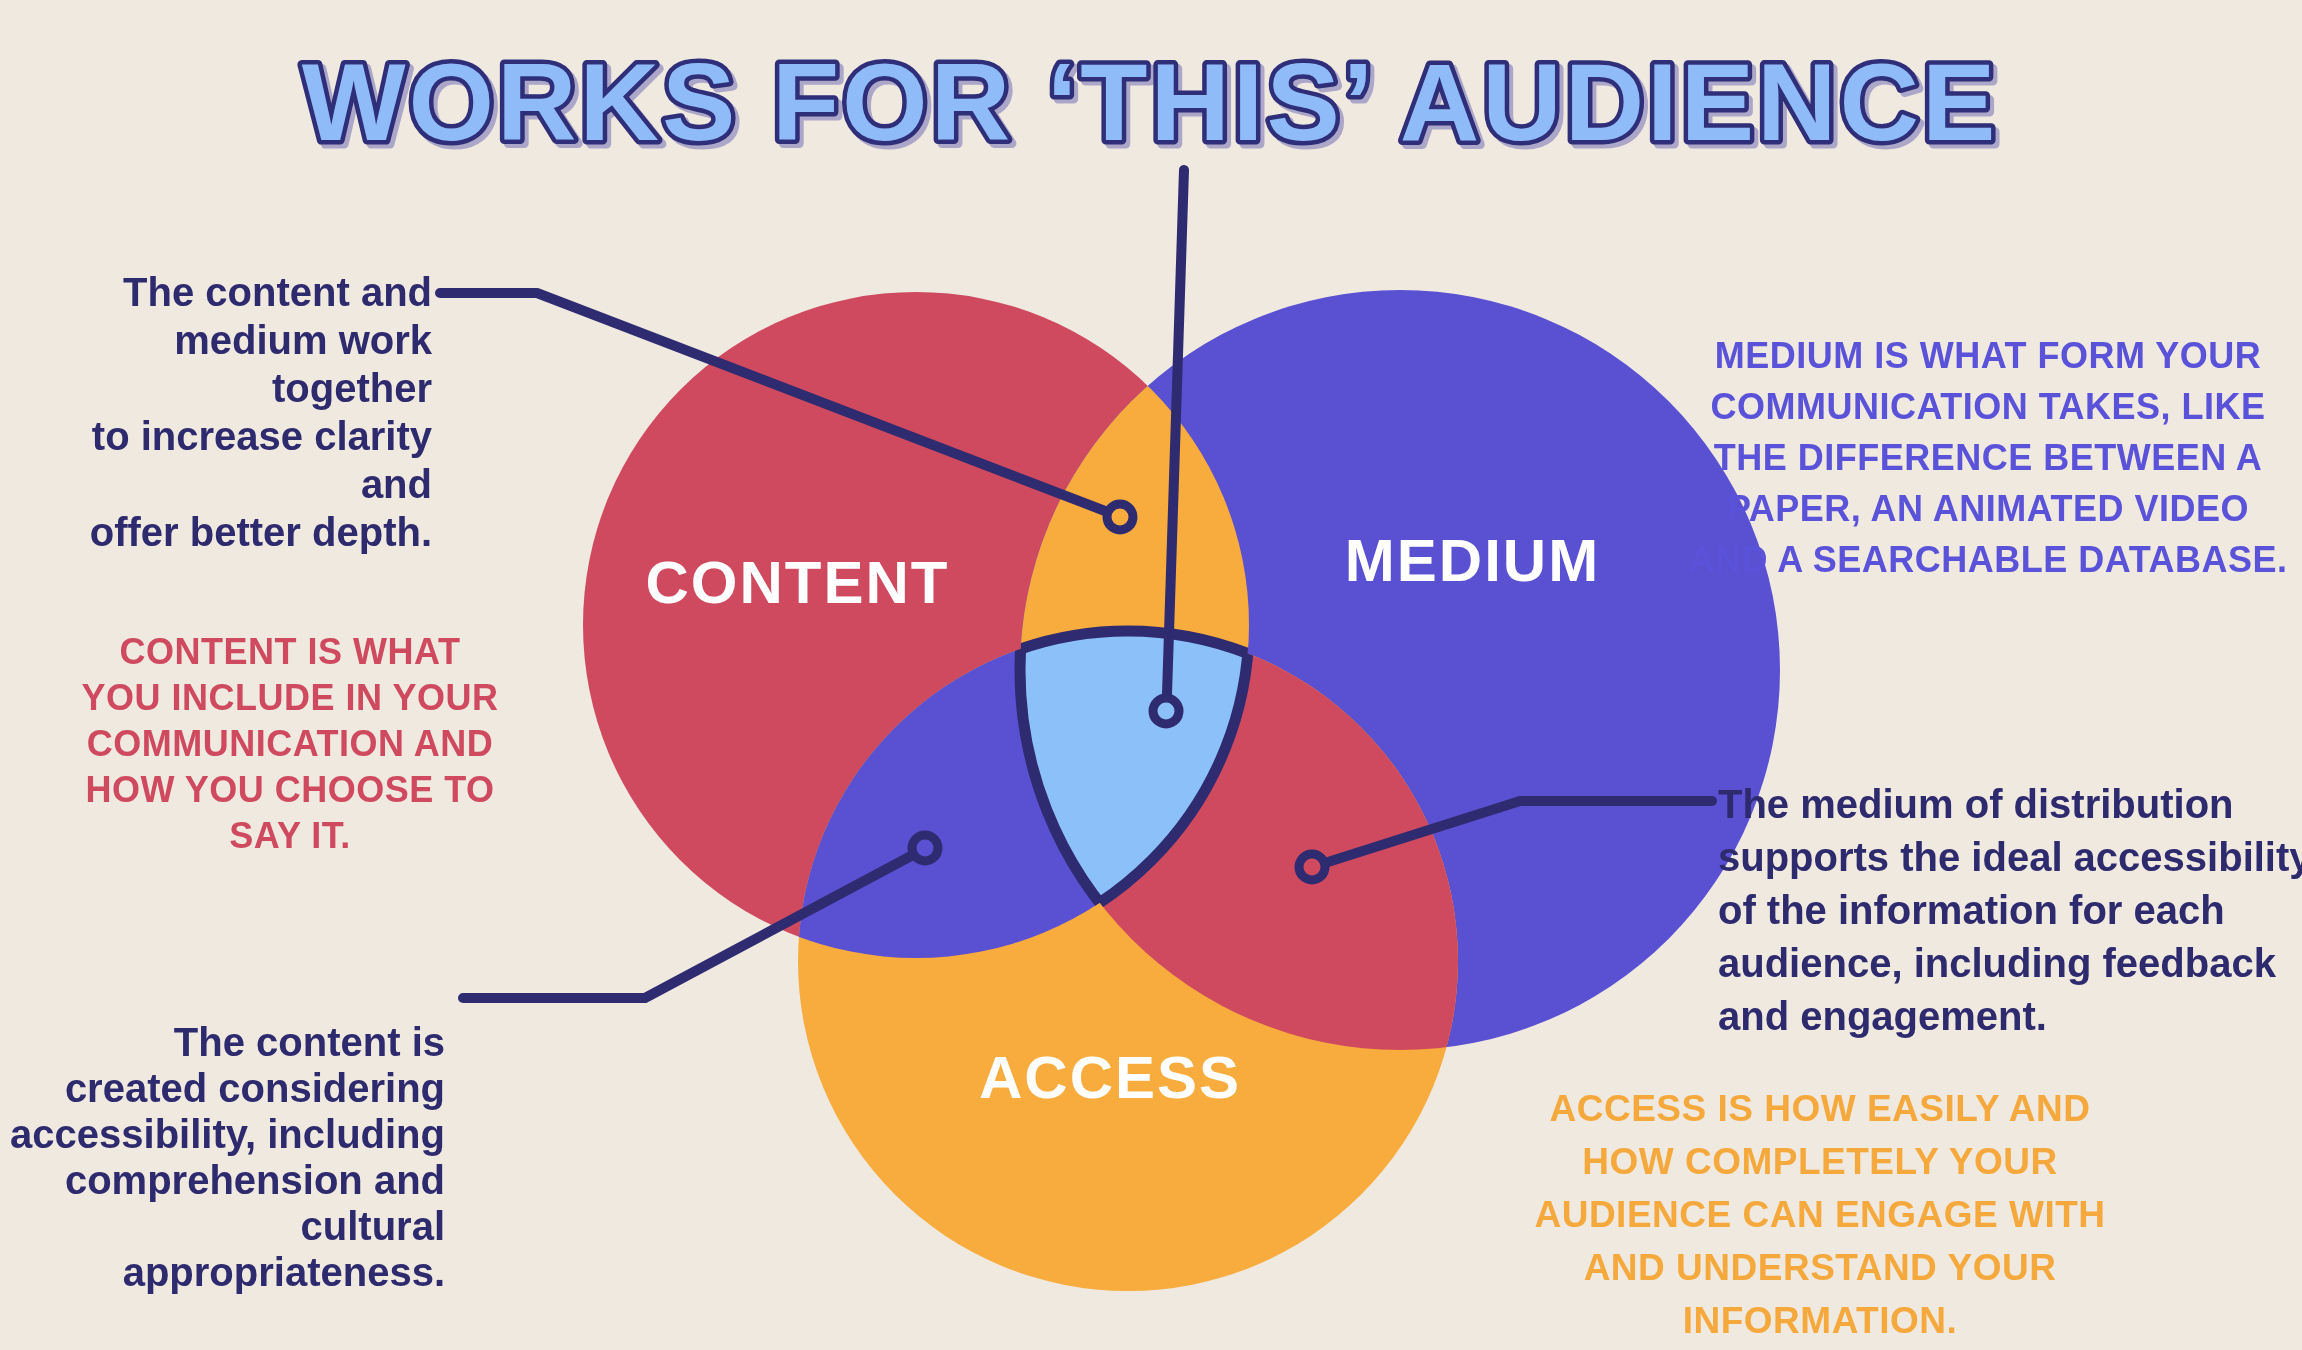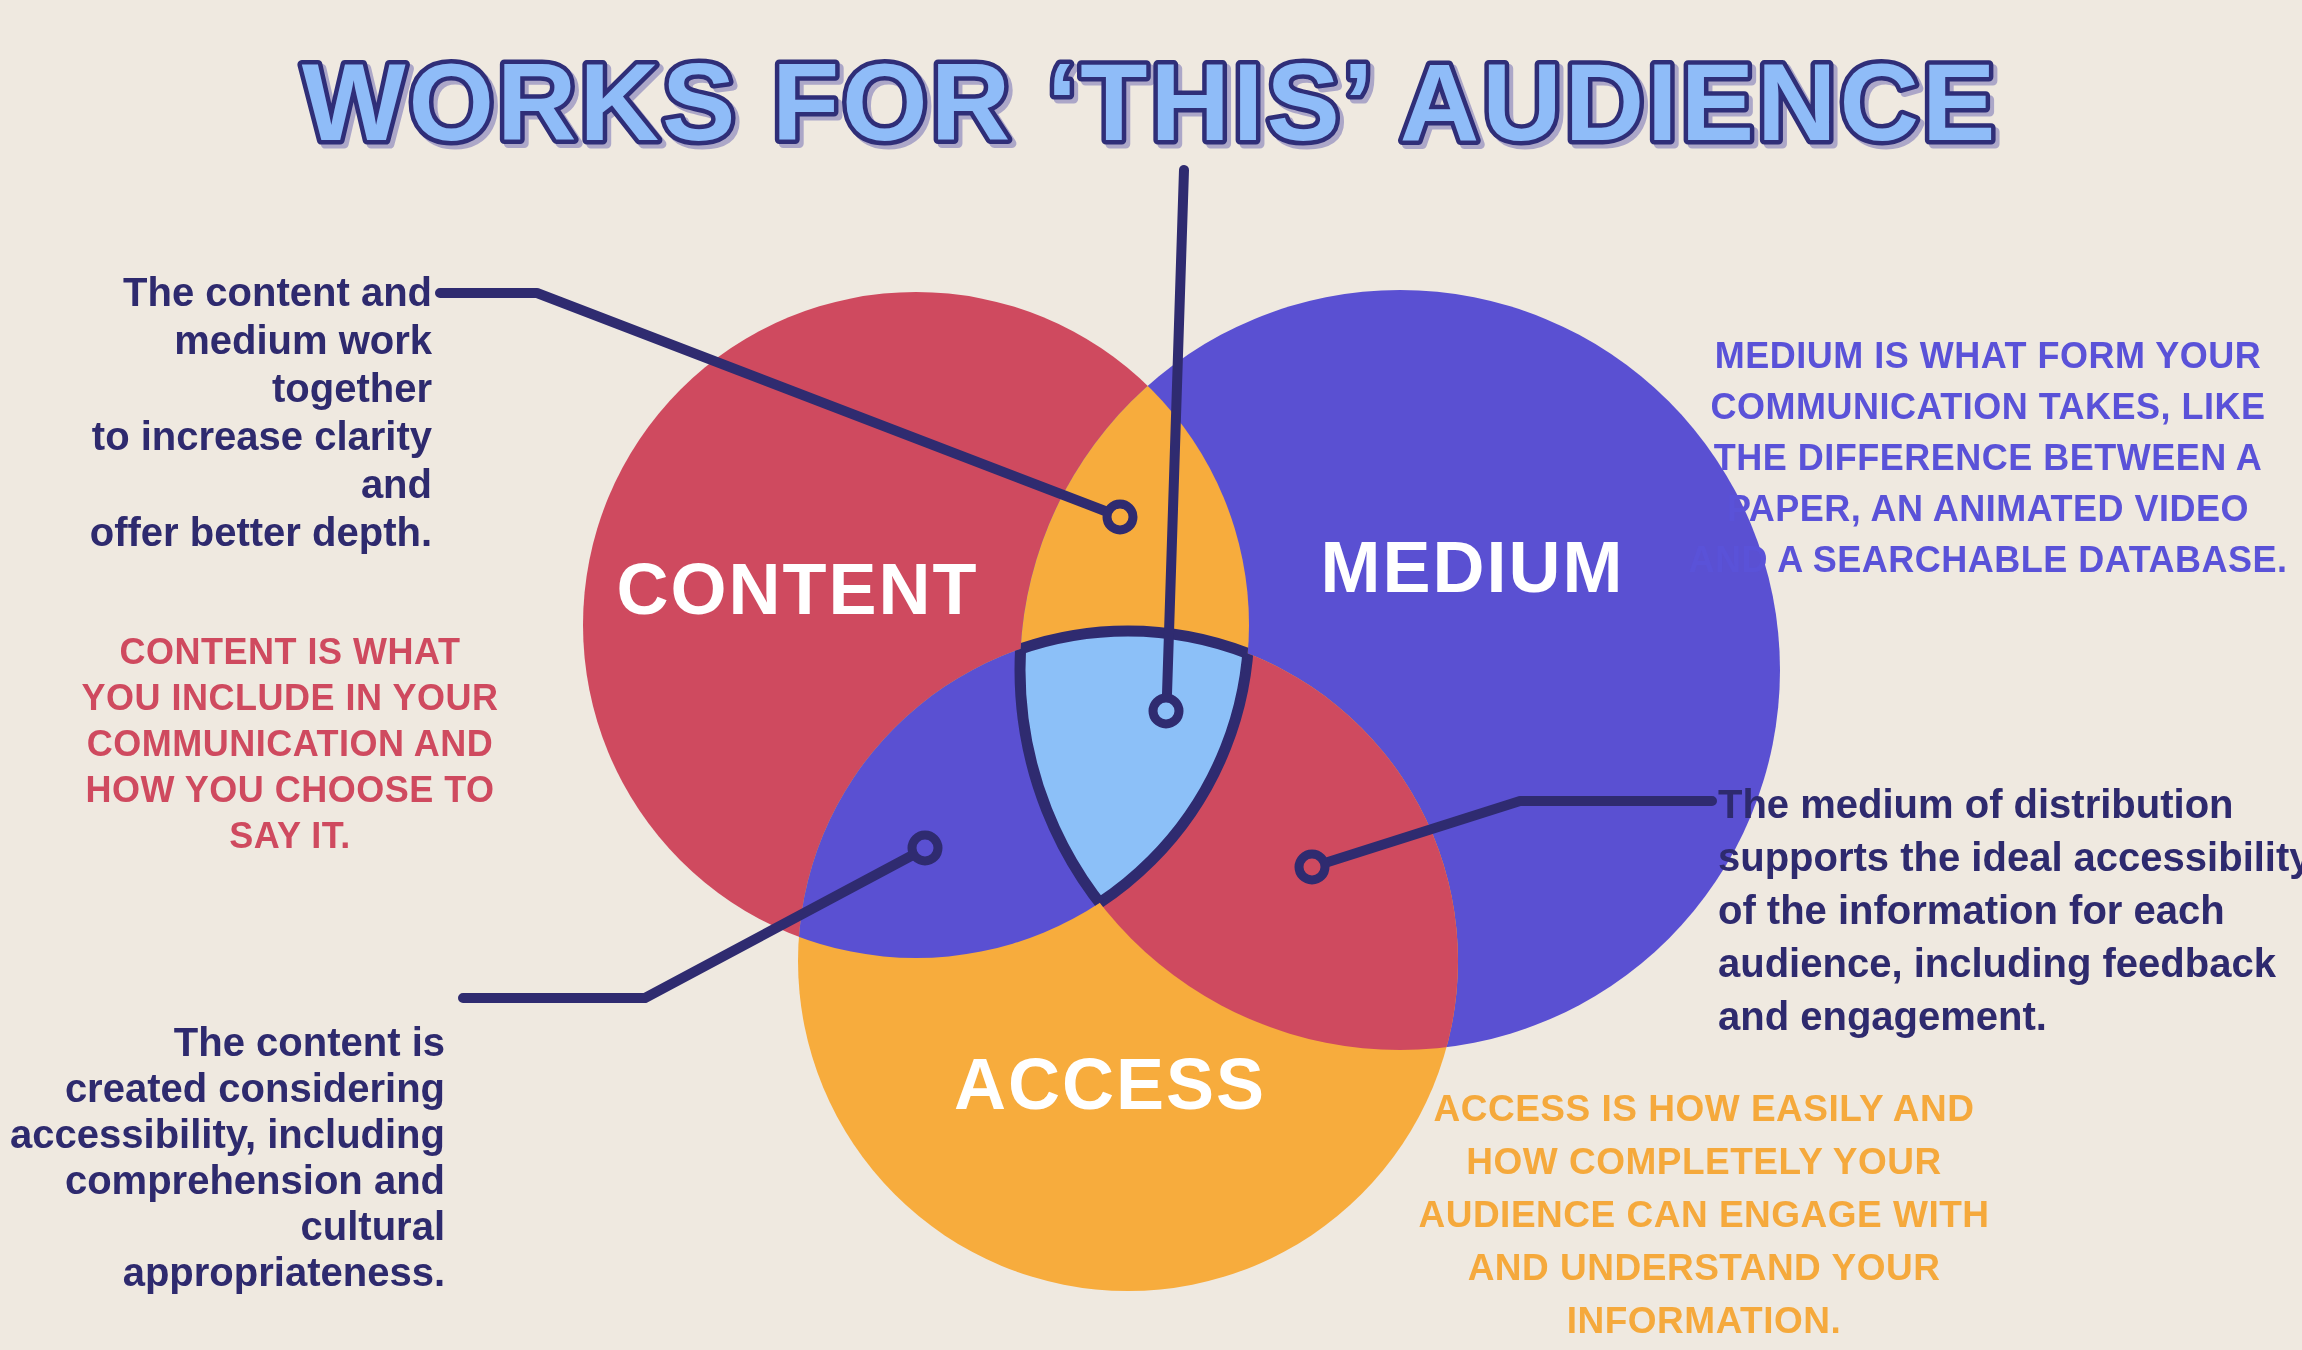--- a/index.html
+++ b/index.html
@@ -9,22 +9,22 @@
     font-family:"Liberation Sans", sans-serif;
   }
   #canvas{position:absolute;left:0;top:0;}
   .txt{position:absolute;white-space:pre-line;font-weight:bold;}
   .navy{color:#2E2A6E;}
   .note-tl{left:30px;top:268px;width:402px;text-align:right;font-size:40px;line-height:48px;}
   .note-bl{left:0px;top:975px;width:445px;text-align:right;font-size:40px;line-height:46px;margin-top:44px;}
   .note-r{left:1718px;top:778px;width:620px;text-align:left;font-size:40px;line-height:53px;}
   .caps-content{left:40px;top:585px;width:500px;text-align:center;font-size:36px;line-height:46px;color:#CF4A5F;letter-spacing:0.5px;}
   .caps-medium{left:1688px;top:330px;width:600px;text-align:center;font-size:36px;line-height:51px;color:#5A52D8;letter-spacing:0.5px;}
-  .caps-access{left:1404px;top:1082px;width:600px;text-align:center;font-size:37px;line-height:53px;color:#F5A93C;letter-spacing:0.5px;}
-  .circle-label{position:absolute;color:#FFFFFF;font-weight:bold;font-size:72px;letter-spacing:2px;text-align:center;}
+  .caps-access{left:1520px;top:1082px;width:600px;text-align:center;font-size:37px;line-height:53px;color:#F5A93C;letter-spacing:0.5px;}
+  .circle-label{position:absolute;color:#FFFFFF;font-weight:bold;font-size:60px;letter-spacing:2px;text-align:center;}
   .label-content{left:560px;top:548px;width:475px;}
   .label-medium{left:1240px;top:526px;width:465px;}
   .label-access{left:880px;top:1043px;width:460px;}
   .title-text{
     font-family:"Liberation Sans", sans-serif;
     font-weight:bold;font-size:110px;letter-spacing:3px;
     paint-order:stroke;stroke-linejoin:round;
   }
 </style>
 </head>

